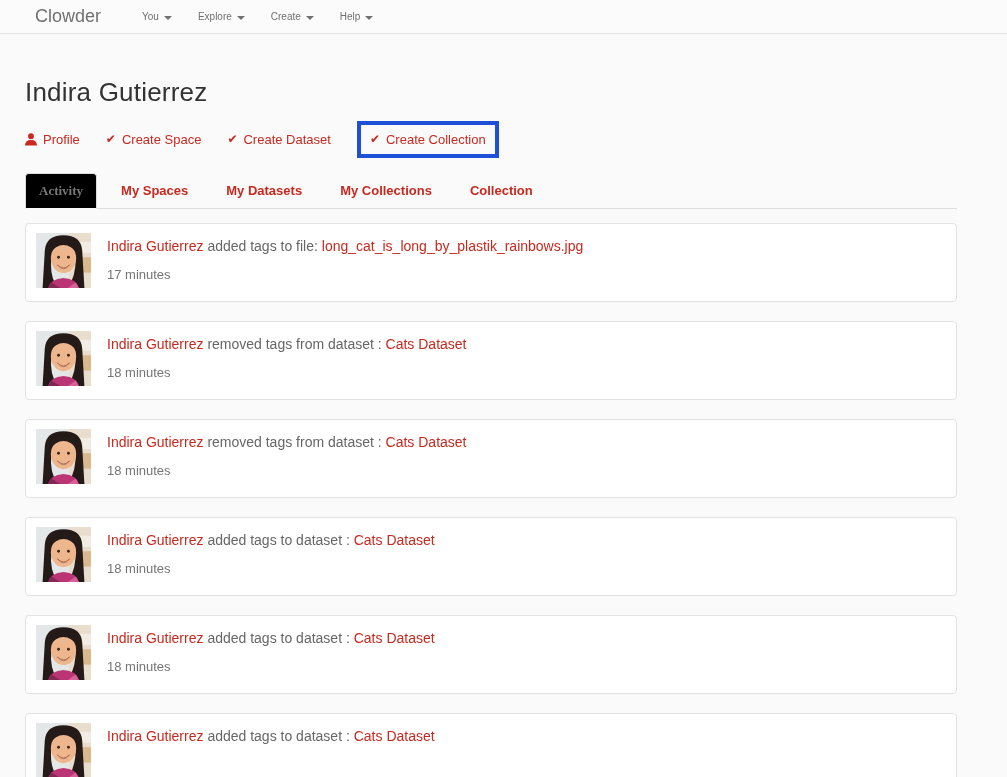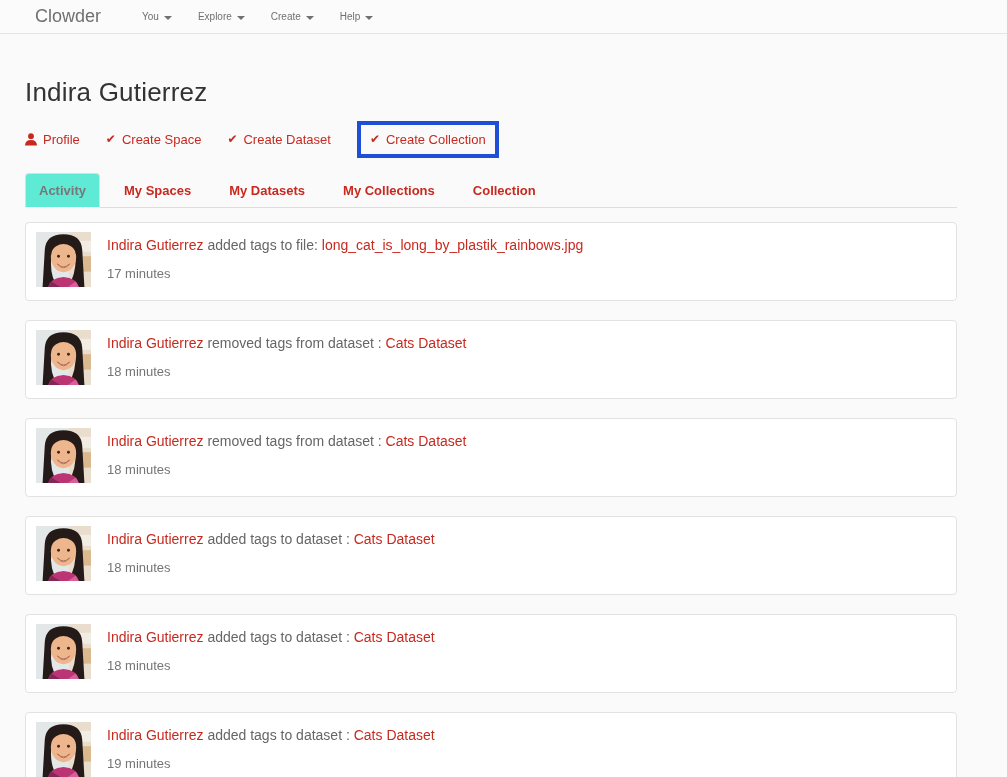--- a/index.html
+++ b/index.html
@@ -68,21 +68,21 @@
   }
   .highlight-box .action-link { margin-right: 0; }
 
   
   .tabs { display: flex; border-bottom: 1px solid #ddd; margin-top: 12px; width: 932px; }
   .tab {
     font-size: 13px; font-weight: bold; color: #c8291f;
     padding: 9px 13px; margin-right: 10px; margin-bottom: -1px;
     border: 1px solid transparent; border-radius: 4px 4px 0 0;
   }
-  .tab-active { color: #777; background: #5eead4; border-color: #ddd #ddd #fafafa #ddd; cursor: default; }
+  .tab-active { color: #777; background: #000000; border-color: #ddd #ddd #fafafa #ddd; cursor: default; font-family: Liberation Serif, serif; }
 
   
   .feed { margin-top: 14px; width: 932px; }
   .card {
     display: flex; height: 79px; background: #fff;
     border: 1px solid #e2e2e2; border-radius: 4px;
     padding: 9px 10px; margin-bottom: 19px;
   }
   .card-avatar { width: 55px; height: 55px; flex: none; cursor: pointer; }
   .card-body { margin-left: 16px; padding-top: 5px; font-size: 14px; }
@@ -245,18 +245,17 @@
     <div class="card">
       <svg class="card-avatar">
           <use href="#avatar-photo"></use>
         </svg>
       <div class="card-body">
         <div class="card-line1">
           <a class="feed-user">Indira Gutierrez</a>
           <span class="feed-action">added tags to dataset :</span>
           <a class="feed-target">Cats Dataset</a>
         </div>
-        <div class="card-time">19 minutes</div>
       </div>
     </div>
   </div>
 
 </div>
 
 </body></html>

